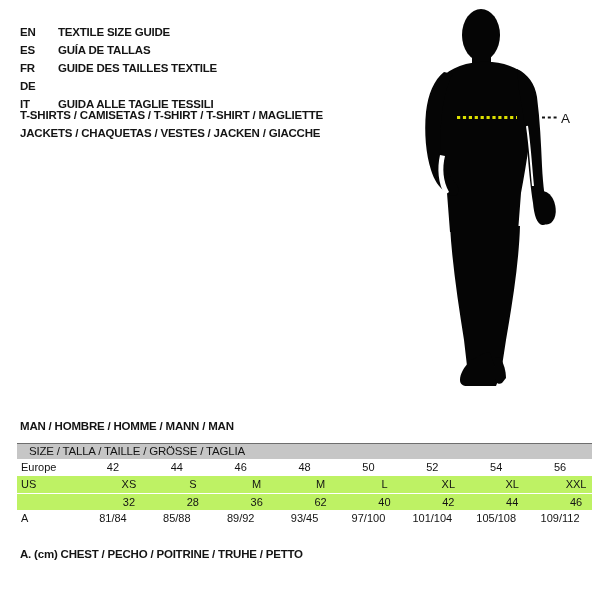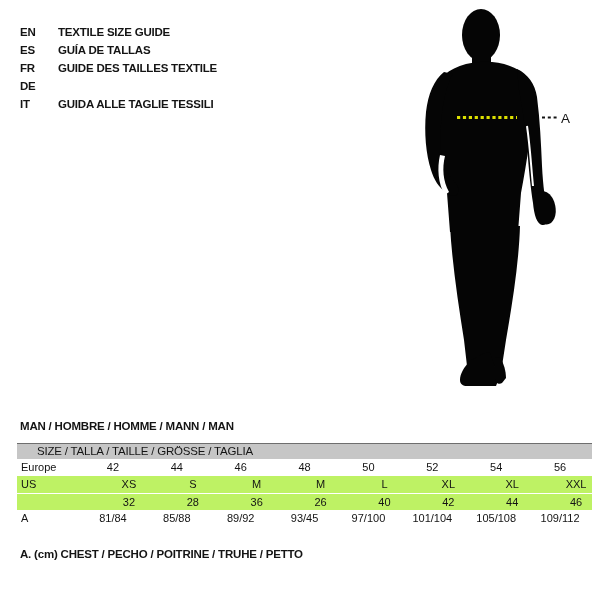--- a/index.html
+++ b/index.html
@@ -17,21 +17,21 @@
   .categories { position:absolute; left:20px; top:106px; font-size:11.5px;
                 font-weight:bold; line-height:18px; letter-spacing:-0.2px; }
   
   .figure { position:absolute; left:390px; top:0; width:210px; height:420px; }
   
   .section-title { position:absolute; left:20px; top:420px; font-size:11.5px;
                    font-weight:bold; letter-spacing:-0.2px; }
   
   .size-table { position:absolute; left:17px; top:443px; width:575px;
                 border-top:1px solid #6e6e6e; font-size:11px; }
-  .thead { background:#c6c6c6; height:15px; line-height:15px; padding-left:20px;
+  .thead { background:#c6c6c6; height:15px; line-height:15px; padding-left:12px;
            font-size:11.5px; letter-spacing:-0.2px; }
   .trow { display:flex; height:17px; line-height:17px; }
   .trow.shaded { background:#bef264;gap:32px; }
   .trow.sep { border-top:1px solid #ffffff; }
   .tlabel { width:64px; padding-left:4px; }
   .tcell { flex:1; text-align:center; }
   
   .footnote { position:absolute; left:20px; top:548px; font-size:11.5px;
               font-weight:bold; letter-spacing:-0.2px; }
   svg text { font-family:"Liberation Sans", sans-serif; }
@@ -56,20 +56,24 @@
     </div>
     <div class="lang-row">
       <span class="lang-code">DE</span>
     </div>
     <div class="lang-row">
       <span class="lang-code">IT</span>
       <span>GUIDA ALLE TAGLIE TESSILI</span>
     </div>
   </div>
 
+  <div class="categories">
+    <div>T-SHIRTS / CAMISETAS / T-SHIRT / T-SHIRT / MAGLIETTE</div>
+    <div>JACKETS / CHAQUETAS / VESTES / JACKEN / GIACCHE</div>
+  </div>
 
   <svg class="figure" viewBox="0 0 210 420" aria-hidden="true">
     <g fill="#050505">
       <ellipse cx="91" cy="35" rx="19" ry="26"></ellipse>
       <rect x="82" y="50" width="19" height="18"></rect>
       <path d="M 90,62 C 70,63 55,71 48,83 C 43,92 44,104 45,116 C 47,145 52,172 57,193 L 60,232 L 128,232 L 131,193 C 137,162 142,128 143,100 C 144,87 139,77 130,71 C 118,63 103,61 90,62 Z"></path>
       <path d="M 54,72 C 44,80 38,94 36,112 C 34,133 36,154 41,170 C 44,180 49,187 55,192 C 60,196 66,198 68,193 C 70,189 67,184 62,179 C 56,172 52,162 51,150 C 50,133 51,112 55,96 C 57,87 60,78 63,74 Z"></path>
       <path d="M 127,69 C 138,74 145,84 147,97 C 150,120 151,144 152,166 C 153,186 155,201 158,212 C 160,220 157,226 152,225 C 147,224 144,215 143,203 C 141,190 139,172 138,158 C 136,136 133,110 129,90 Z"></path>
       <path d="M 146,194 C 151,189 159,191 163,199 C 167,207 167,218 161,223 C 155,227 148,222 146,212 C 145,206 145,199 146,194 Z"></path>
       <path d="M 60,226 C 62,262 68,302 74,340 L 77,366 L 112,366 L 116,340 C 123,300 129,260 130,226 Z"></path>
@@ -110,21 +114,21 @@
       <span class="tcell">XL</span>
       <span class="tcell">XL</span>
       <span class="tcell">XXL</span>
     </div>
 
     <div class="trow shaded sep">
       <span class="tlabel"></span>
       <span class="tcell">32</span>
       <span class="tcell">28</span>
       <span class="tcell">36</span>
-      <span class="tcell">26</span>
+      <span class="tcell">62</span>
       <span class="tcell">40</span>
       <span class="tcell">42</span>
       <span class="tcell">44</span>
       <span class="tcell">46</span>
     </div>
 
     <div class="trow">
       <span class="tlabel">A</span>
       <span class="tcell">81/84</span>
       <span class="tcell">85/88</span>

